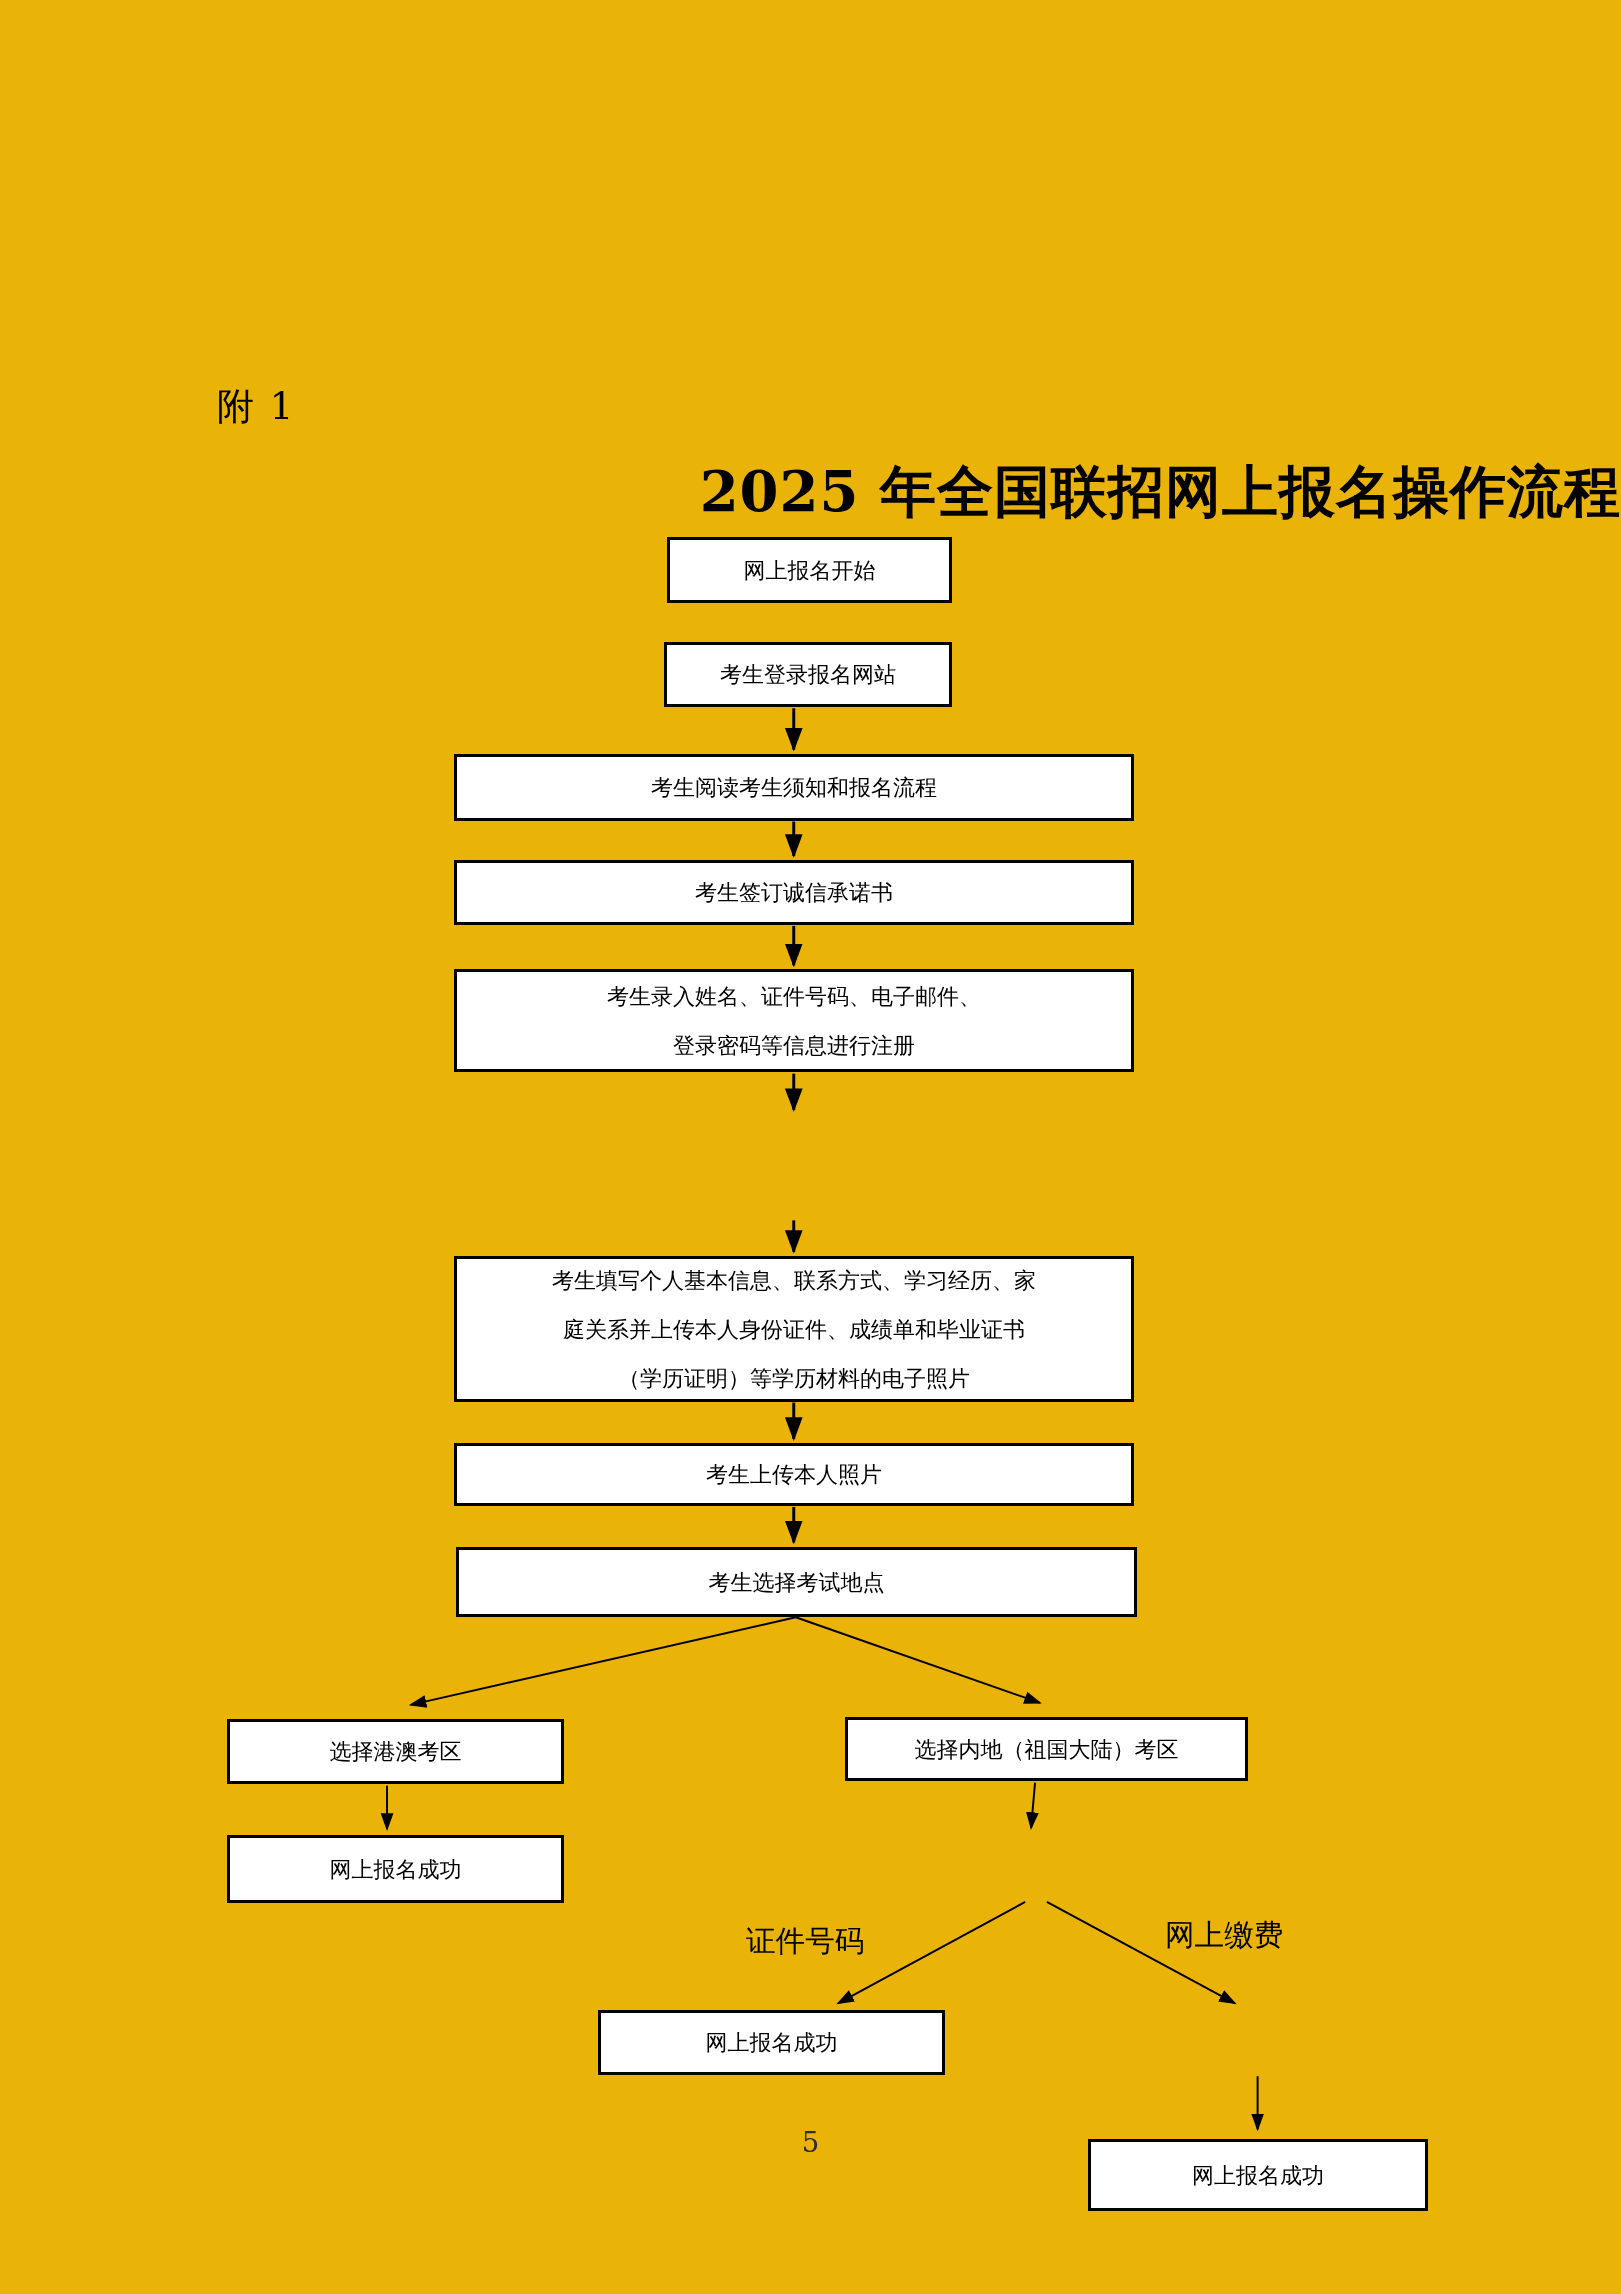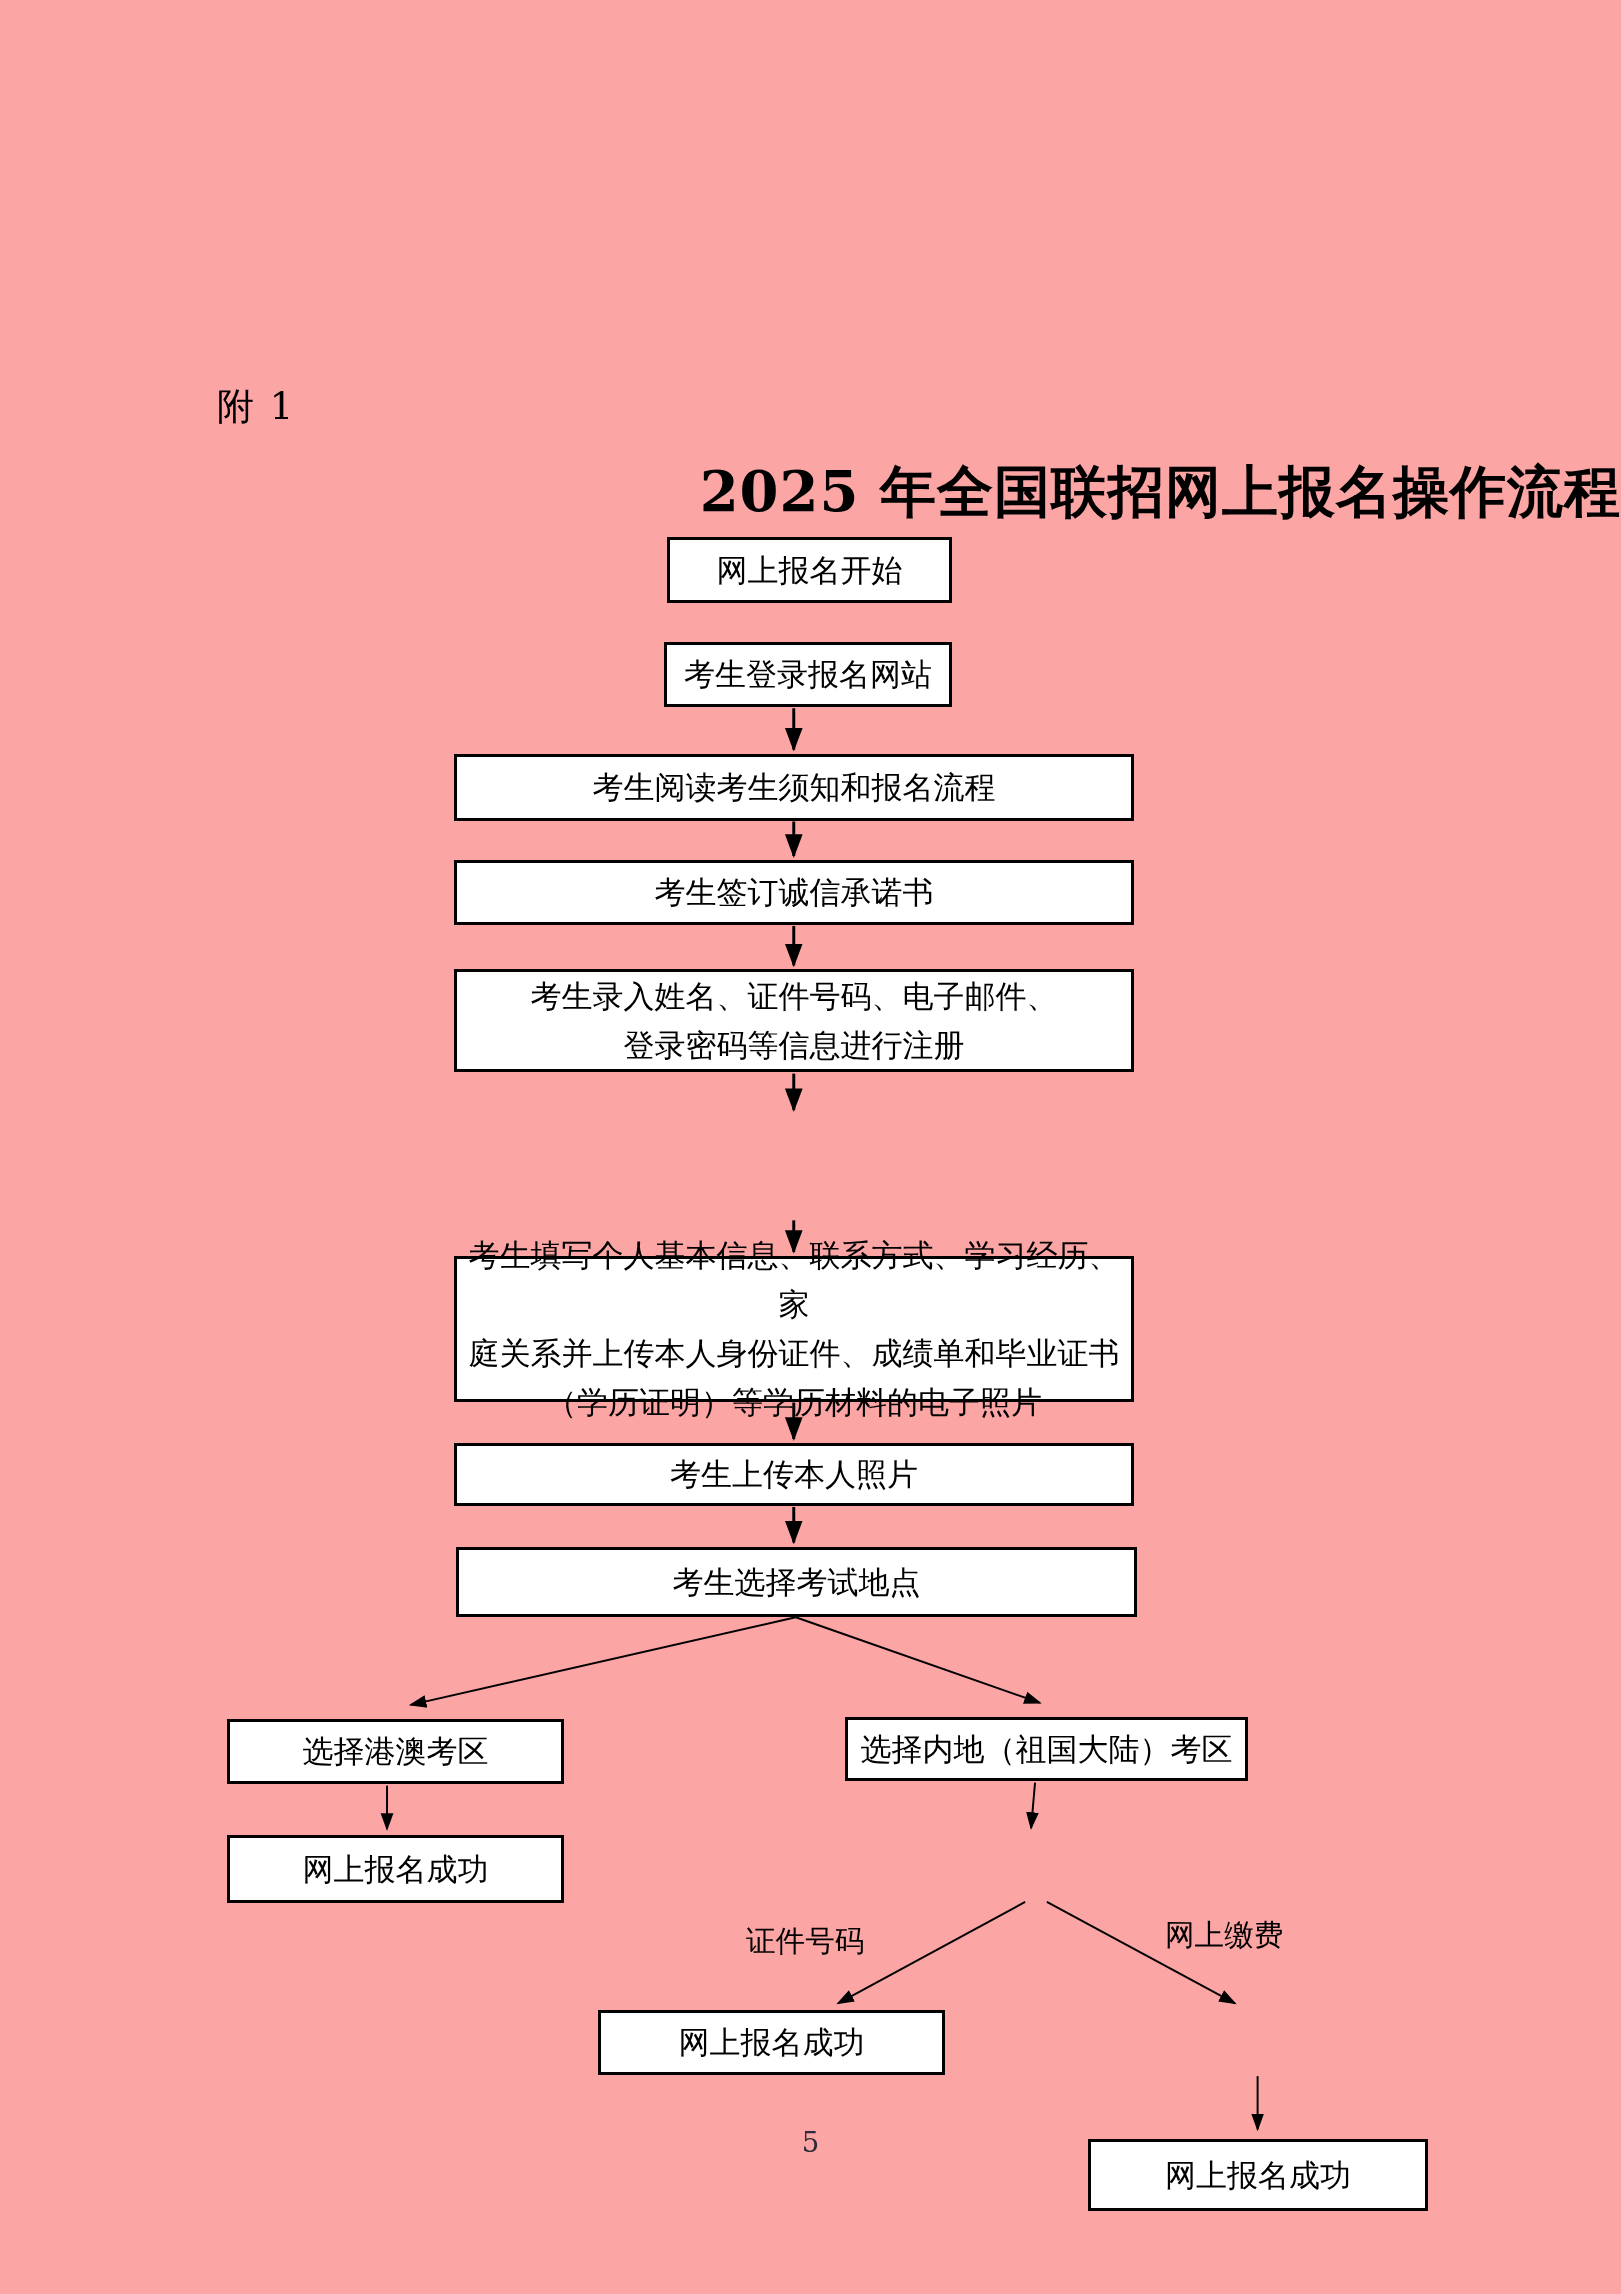--- a/index.html
+++ b/index.html
@@ -1,40 +1,40 @@
 <!DOCTYPE html>
 <html><head>
 <meta charset="utf-8">
 <style>
   html,body{margin:0;padding:0;background:#fff;}
   .page{
     position:relative;
     width:1621px;height:2294px;
-    background:#fca5a5;
+    background:#eab308;
     font-family:"DejaVu Serif","Liberation Serif",serif;
     color:#000;
     overflow:hidden;
   }
   .attachment-label{
     position:absolute;left:217px;top:382px;
     font-size:37px;letter-spacing:2px;
   }
   .doc-title{
     position:absolute;left:0;top:455px;width:100%;
     text-align:right;
     font-size:56px;font-weight:bold;letter-spacing:1px;
   }
   .node{
     position:absolute;
     box-sizing:border-box;
     border:3px solid #000;
     background:#fff;
     display:flex;align-items:center;justify-content:center;
     text-align:center;
-    font-size:31px;line-height:49px;
+    font-size:22px;line-height:49px;
     white-space:pre-line;
     z-index:2;
   }
   #n-start{left:667px;top:537px;width:285px;height:66px}
   #n-login{left:664px;top:642px;width:288px;height:65px}
   #n-read_notice{left:454px;top:754px;width:680px;height:67px}
   #n-sign_pledge{left:454px;top:860px;width:680px;height:65px}
   #n-register{left:454px;top:969px;width:680px;height:103px}
   #n-register_done{left:454px;top:1114px;width:680px;height:105px}
   #n-fill_info{left:454px;top:1256px;width:680px;height:146px}

